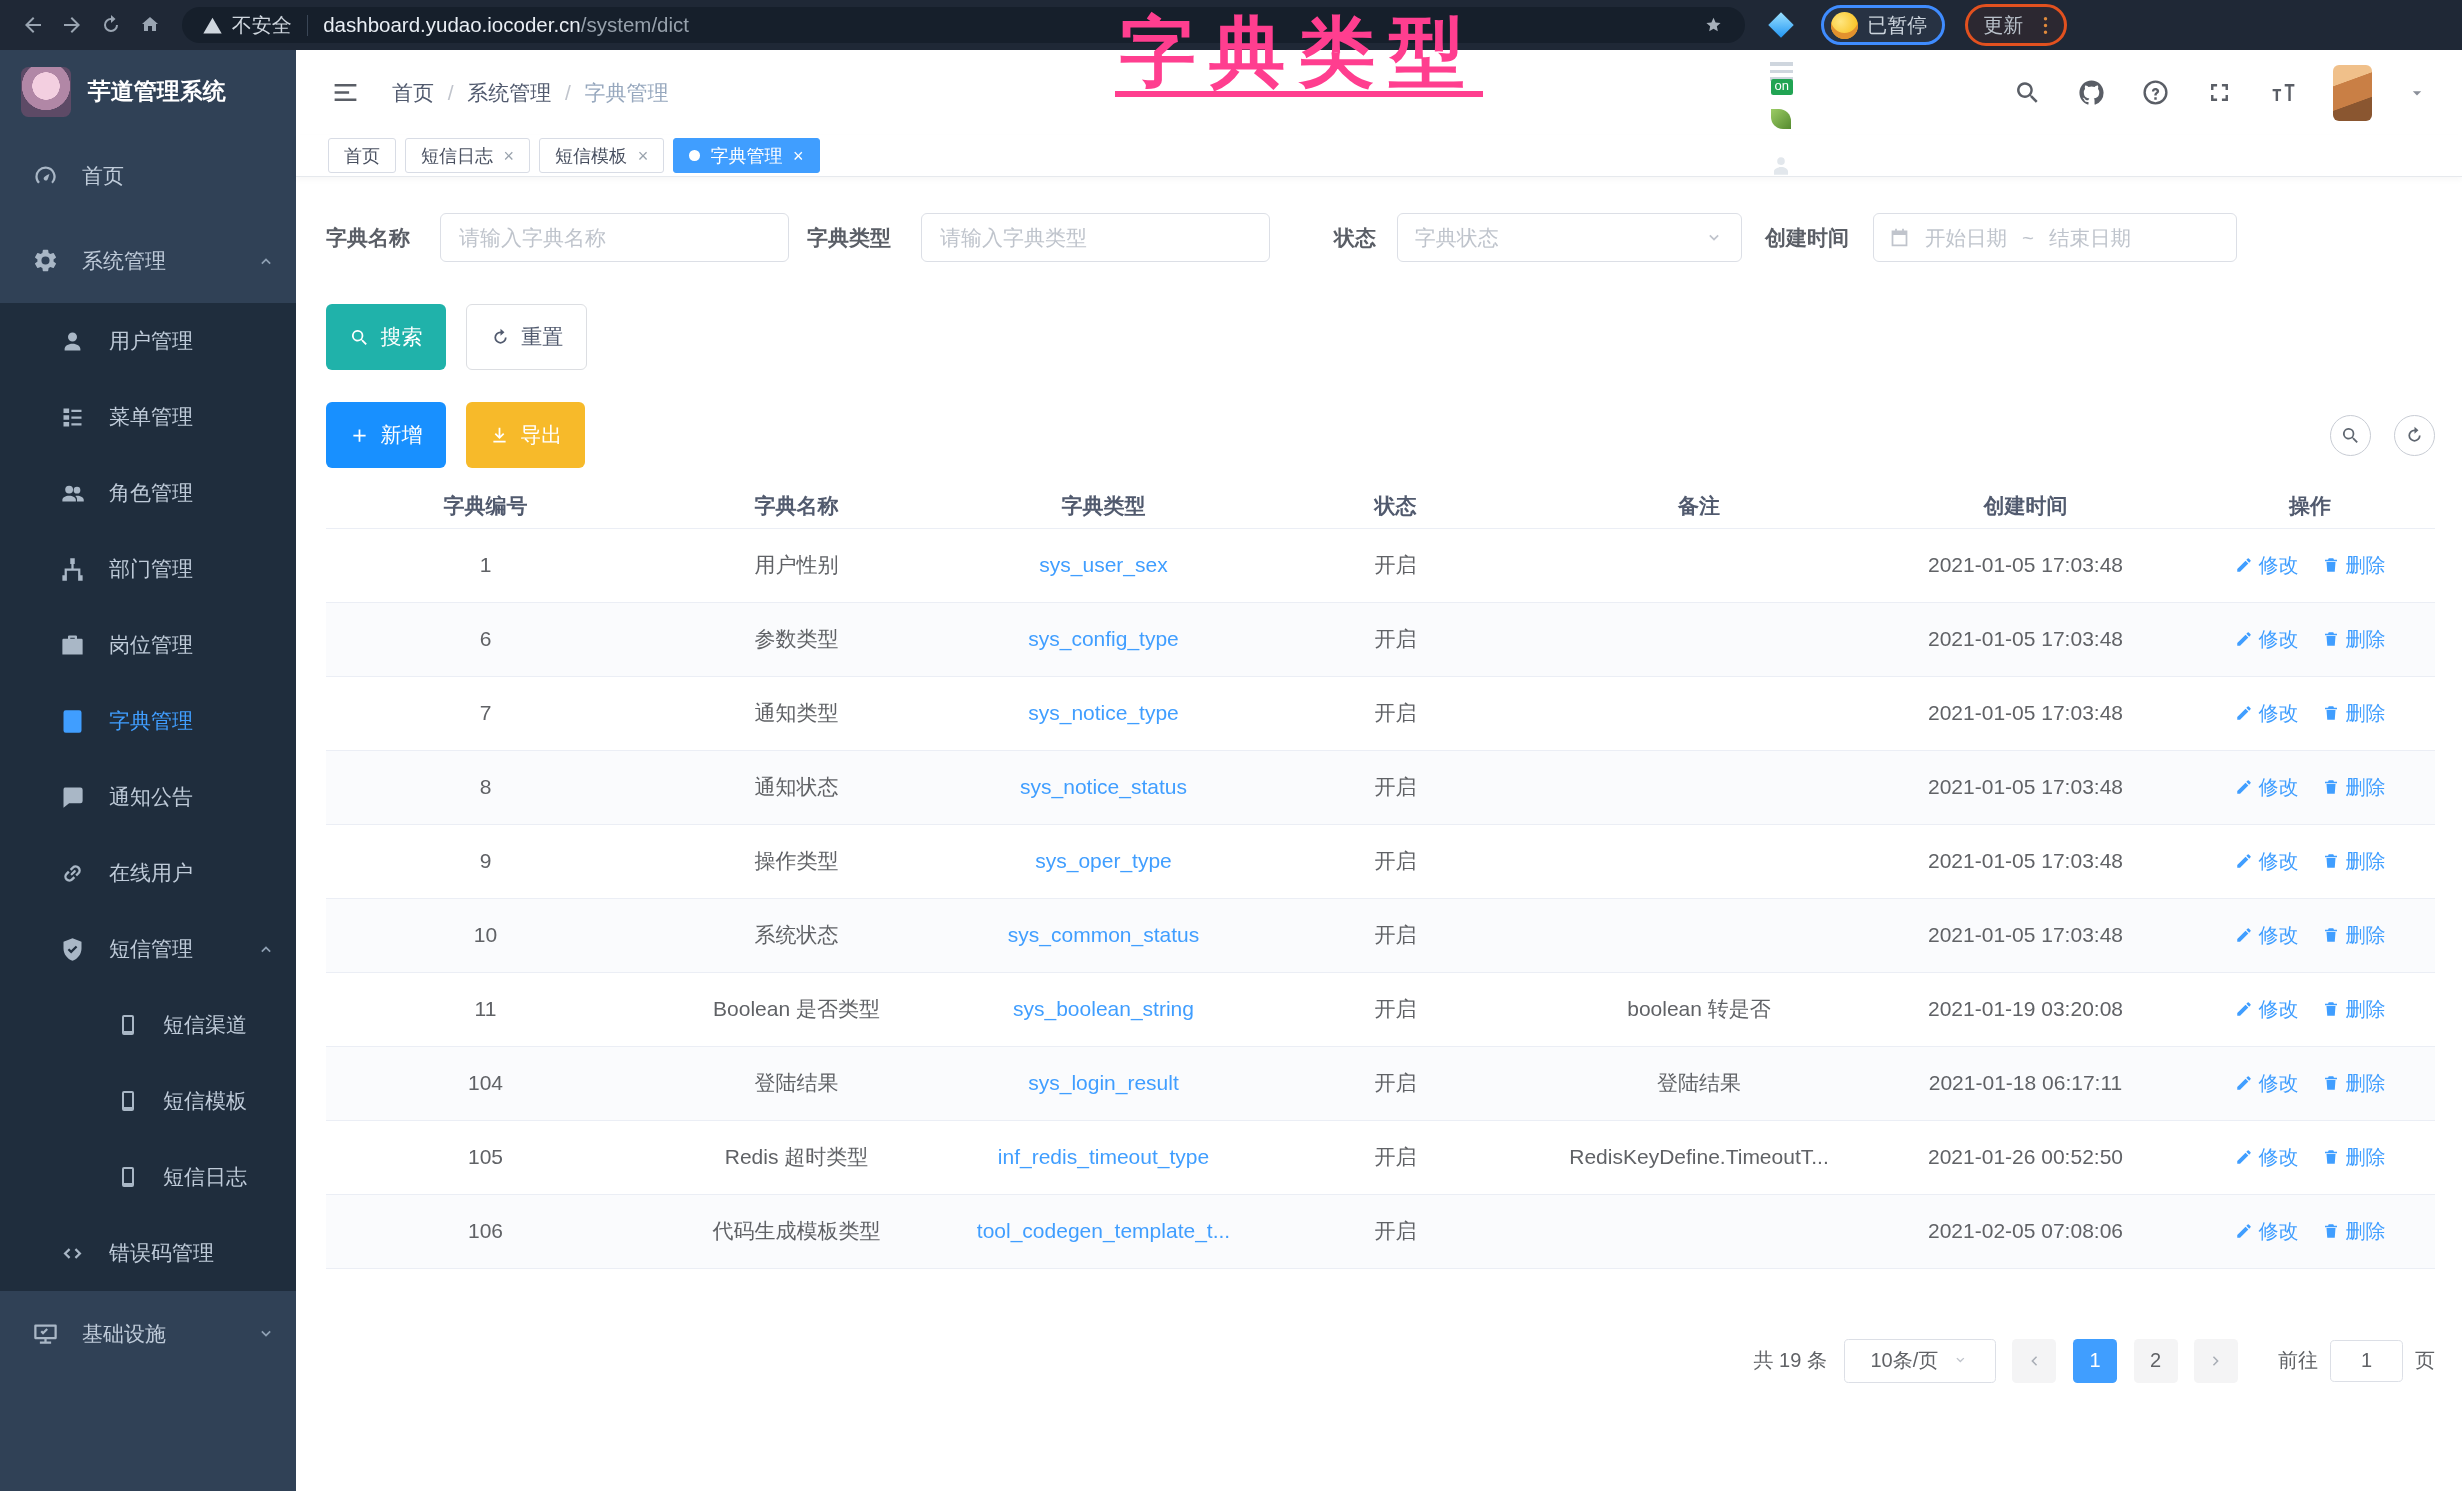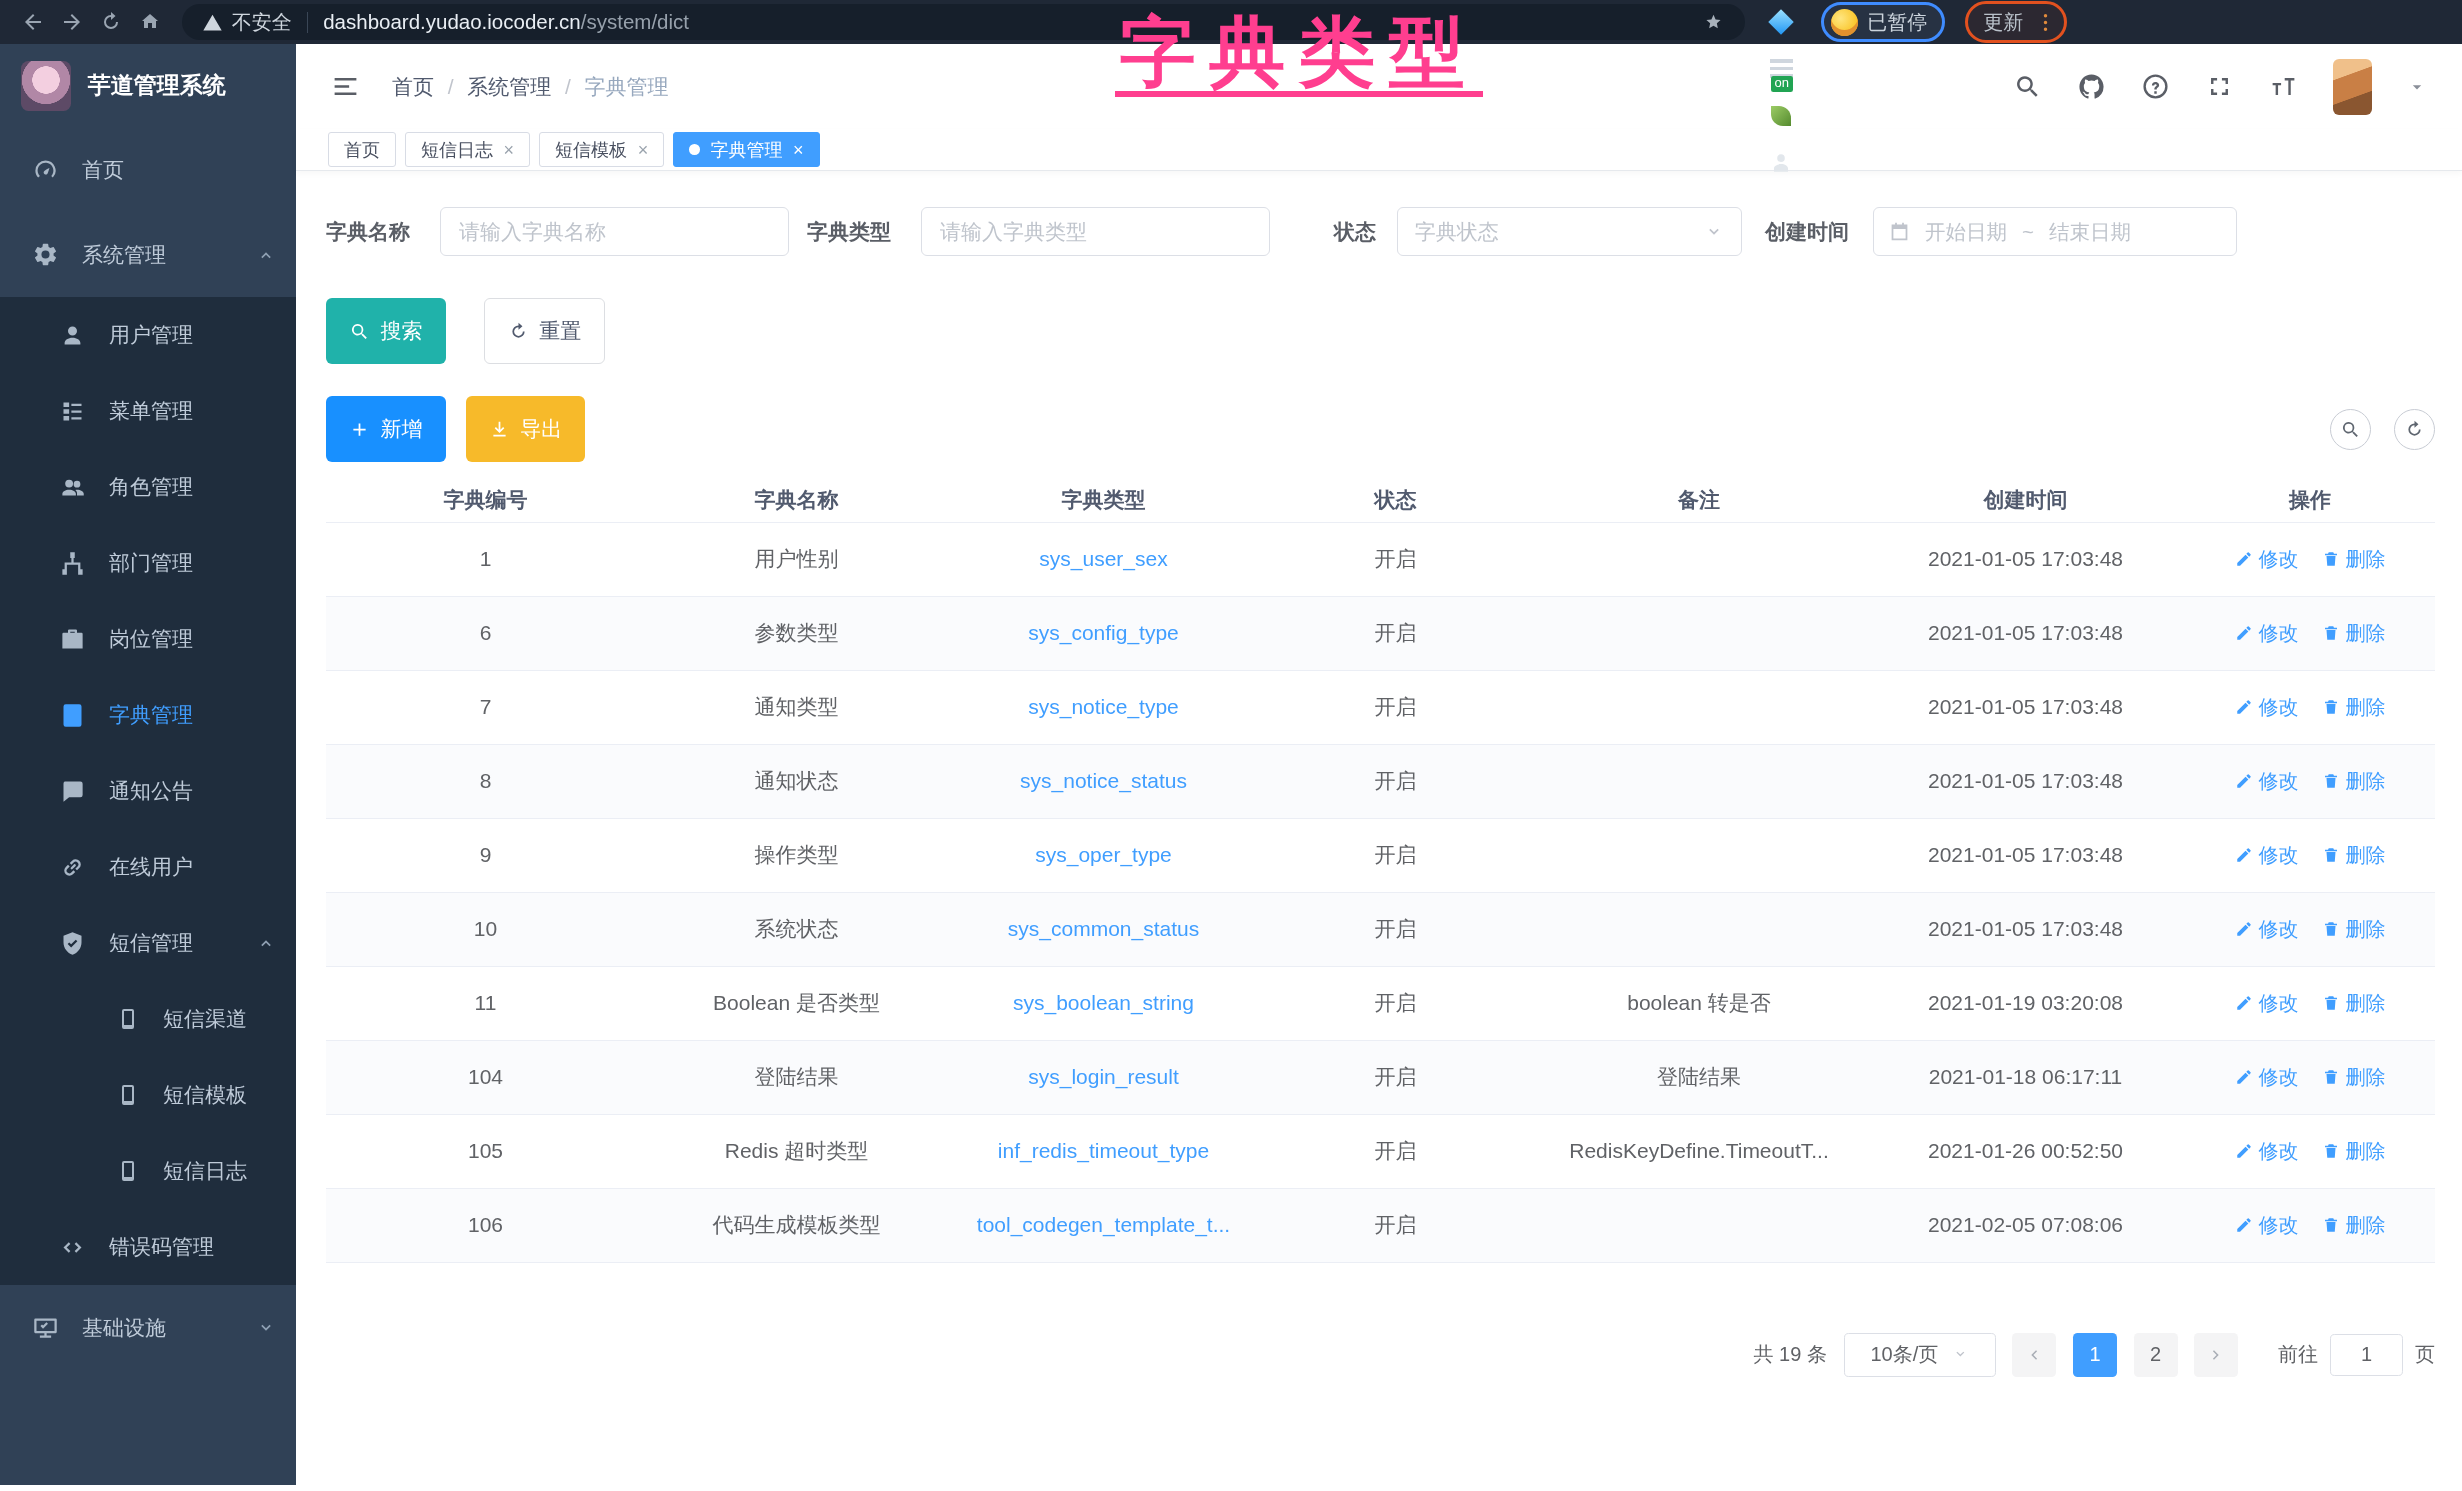--- a/index.html
+++ b/index.html
@@ -2,21 +2,21 @@
 <html style="font-size:12px"><head>
 <meta charset="utf-8">
 <style>
   *{box-sizing:border-box;margin:0;padding:0;}
   html,body{width:2462px;height:1491px;overflow:hidden;background:#fff;
     font-family:"Liberation Sans","DejaVu Sans",sans-serif;color:#606266;}
   [data-icon]{display:inline-flex;width:1em;height:1em;flex:none;}
   [data-icon] svg{width:100%;height:100%;}
 
   
-  .browser-bar{position:relative;z-index:20;height:44px;background:#1f2836;
+  .browser-bar{position:relative;z-index:20;height:50px;background:#1f2836;
     display:flex;align-items:center;padding:0 13.7px;}
   .chrome-btn{width:39px;height:39px;display:flex;align-items:center;justify-content:center;
     color:#9aa5b2;font-size:24px;}
   .omnibox{margin-left:12px;width:1563px;height:36px;background:#161f2b;border-radius:20px;
     display:flex;align-items:center;padding:0 20px;font-size:20px;color:#dde3ea;}
   .omnibox .warn{color:#cfd6de;font-size:21px;margin-right:9px;}
   .sec-label{color:#cfd6de;}
   .omni-div{width:1.5px;height:21px;background:#3a4656;margin:0 15px;}
   .url-host{color:#e9eef4;font-size:20.5px;}
   .url-path{color:#97a1ac;font-size:20.5px;}
@@ -96,21 +96,21 @@
   .dater{width:364px;height:49px;margin-left:24px;border:1.5px solid #dcdfe6;border-radius:6px;
     display:flex;align-items:center;gap:15px;padding:0 15px;color:#bfc4cc;font-size:20.5px;white-space:nowrap;}
   .dater .cal{color:#c0c4cc;font-size:21px;}
   .ml24{margin-left:18px;} .ml84{margin-left:64px;} .ml30{margin-left:23px;}
 
   .actions{margin-top:42px;display:flex;gap:20px;}
   .btn{height:66px;padding:0 23px;border-radius:6px;font-size:21px;font-family:inherit;
     display:inline-flex;align-items:center;gap:10.6px;border:none;cursor:pointer;}
   .btn [data-icon]{font-size:21px;}
   .btn-search{background:#20b2aa;color:#fff;}
-  .btn-reset{background:#fff;border:1.5px solid #dcdee2;color:#515a6e;margin-left:18px;}
+  .btn-reset{background:#fff;border:1.5px solid #dcdee2;color:#515a6e;}
   .toolbar{margin-top:32px;display:flex;gap:20px;align-items:center;}
   .btn-add{background:#1890ff;color:#fff;}
   .btn-export{background:#f7ba2a;color:#fff;}
   .tool-circles{margin-left:auto;display:flex;gap:23px;}
   .circ{width:41px;height:41px;border-radius:50%;border:1.5px solid #c8ccd4;background:#fff;
     display:flex;align-items:center;justify-content:center;color:#5f6670;font-size:21px;cursor:pointer;}
 
   
   .table{margin-top:16.7px;width:2109px;font-size:21px;}
   .thead{display:flex;align-items:center;height:44px;font-weight:bold;color:#515a6e;

